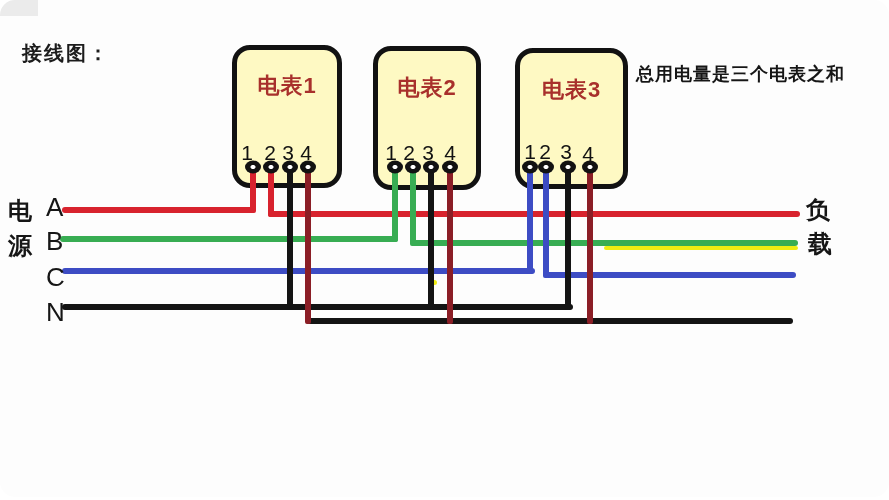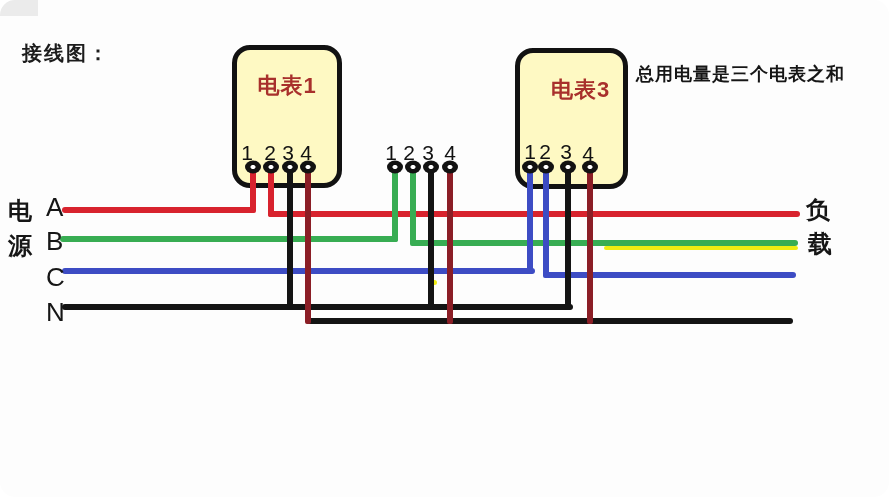--- a/index.html
+++ b/index.html
@@ -82,38 +82,41 @@
   <div class="term" style="left:253px;top:167px;"></div>
   <div class="term" style="left:271px;top:167px;"></div>
   <div class="term" style="left:290px;top:167px;"></div>
   <div class="term" style="left:308px;top:167px;"></div>
 
   <div class="vwire c-red" style="left:250px;top:166px;height:47px;"></div>
   <div class="vwire c-red" style="left:268px;top:166px;height:51px;"></div>
   <div class="vwire c-black" style="left:287px;top:166px;height:144px;"></div>
   <div class="vwire c-maroon" style="left:305px;top:166px;height:158px;"></div>
 
+  <div class="meter" style="left:373px;top:46px;width:98px;height:134px;">
+    <div class="meter-label" style="top:22px;">电表2</div>
+  </div>
 
   <div class="tnum" style="left:391px;top:141px;">1</div>
   <div class="tnum" style="left:409px;top:141px;">2</div>
   <div class="tnum" style="left:428px;top:141px;">3</div>
   <div class="tnum" style="left:450px;top:141px;">4</div>
 
   <div class="term" style="left:395px;top:167px;"></div>
   <div class="term" style="left:413px;top:167px;"></div>
   <div class="term" style="left:431px;top:167px;"></div>
   <div class="term" style="left:450px;top:167px;"></div>
 
   <div class="vwire c-green" style="left:392px;top:168px;height:74px;"></div>
   <div class="vwire c-green" style="left:410px;top:168px;height:78px;"></div>
   <div class="vwire c-black" style="left:428px;top:168px;height:142px;"></div>
   <div class="vwire c-maroon" style="left:447px;top:168px;height:156px;"></div>
 
   <div class="meter" style="left:515px;top:48px;width:103px;height:131px;">
-    <div class="meter-label" style="top:22px;margin-left:9px;">电表3</div>
+    <div class="meter-label" style="top:22px;">电表3</div>
   </div>
 
   <div class="tnum" style="left:530px;top:140px;">1</div>
   <div class="tnum" style="left:545px;top:140px;">2</div>
   <div class="tnum" style="left:566px;top:140px;">3</div>
   <div class="tnum" style="left:588px;top:142px;">4</div>
 
   <div class="term" style="left:530px;top:167px;"></div>
   <div class="term" style="left:546px;top:167px;"></div>
   <div class="term" style="left:568px;top:167px;"></div>

